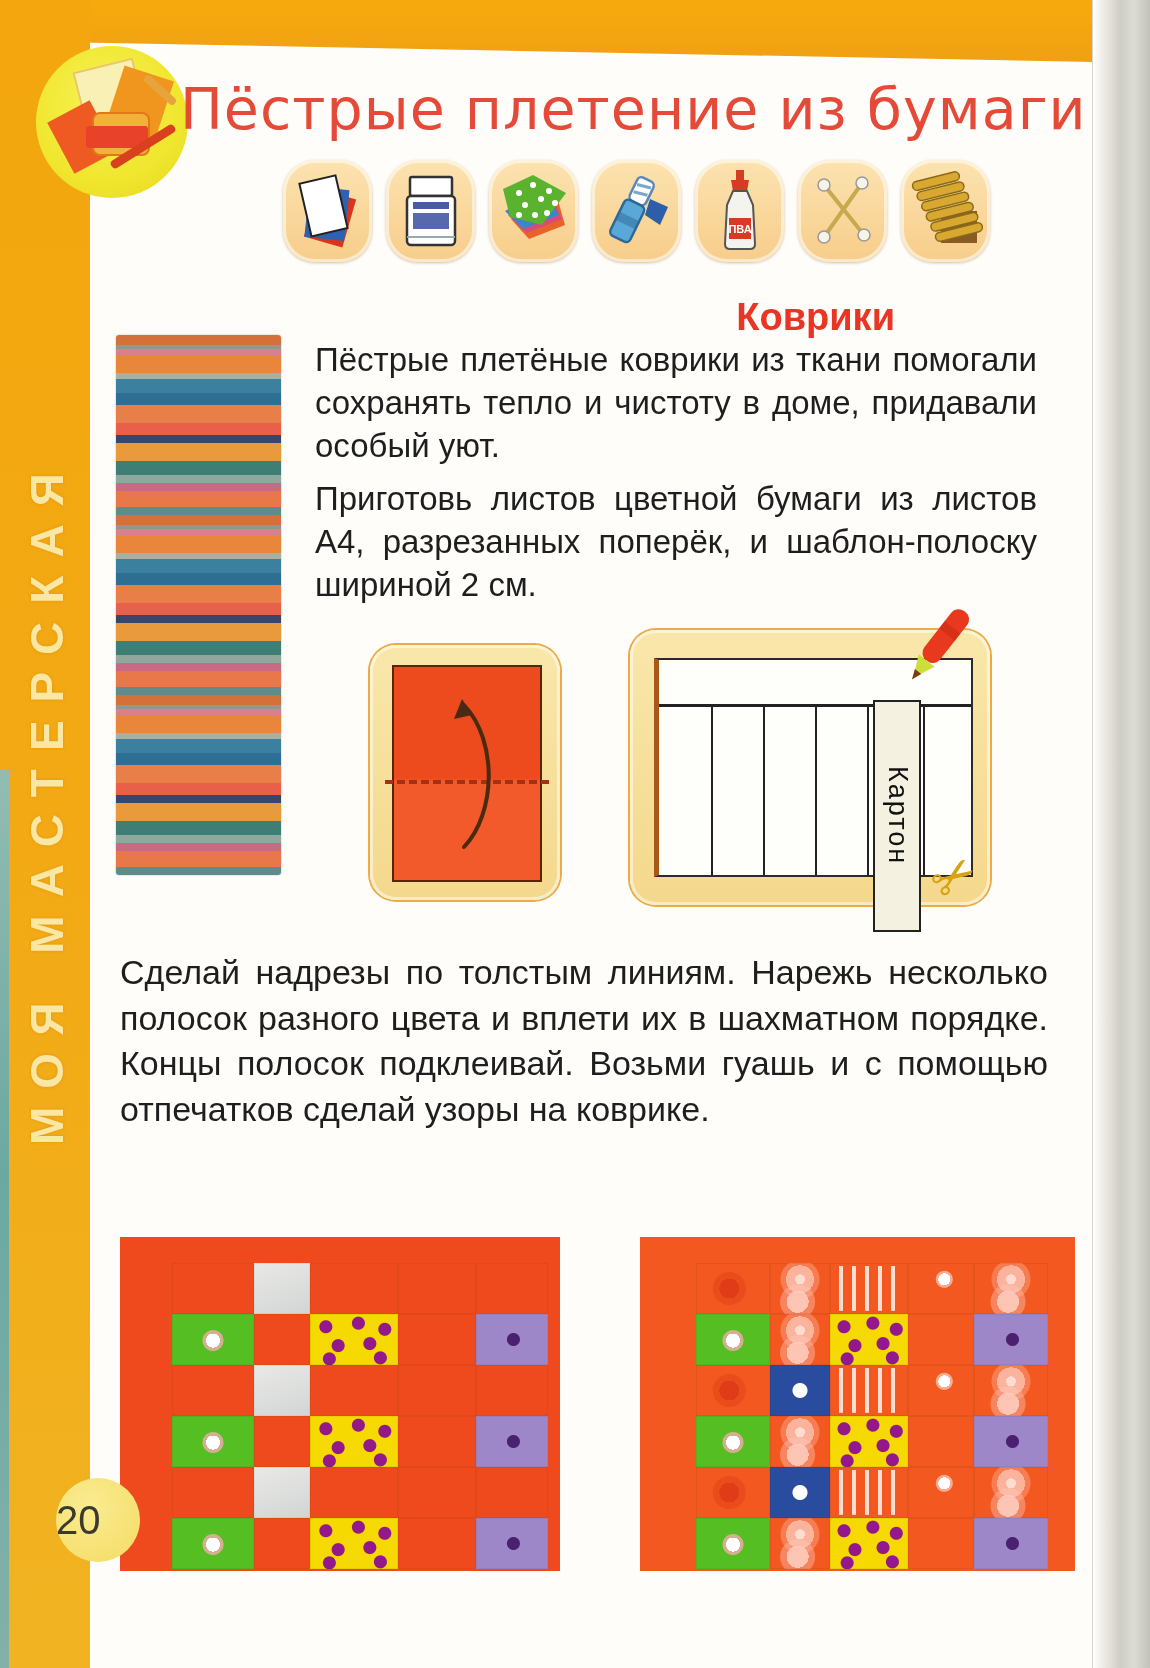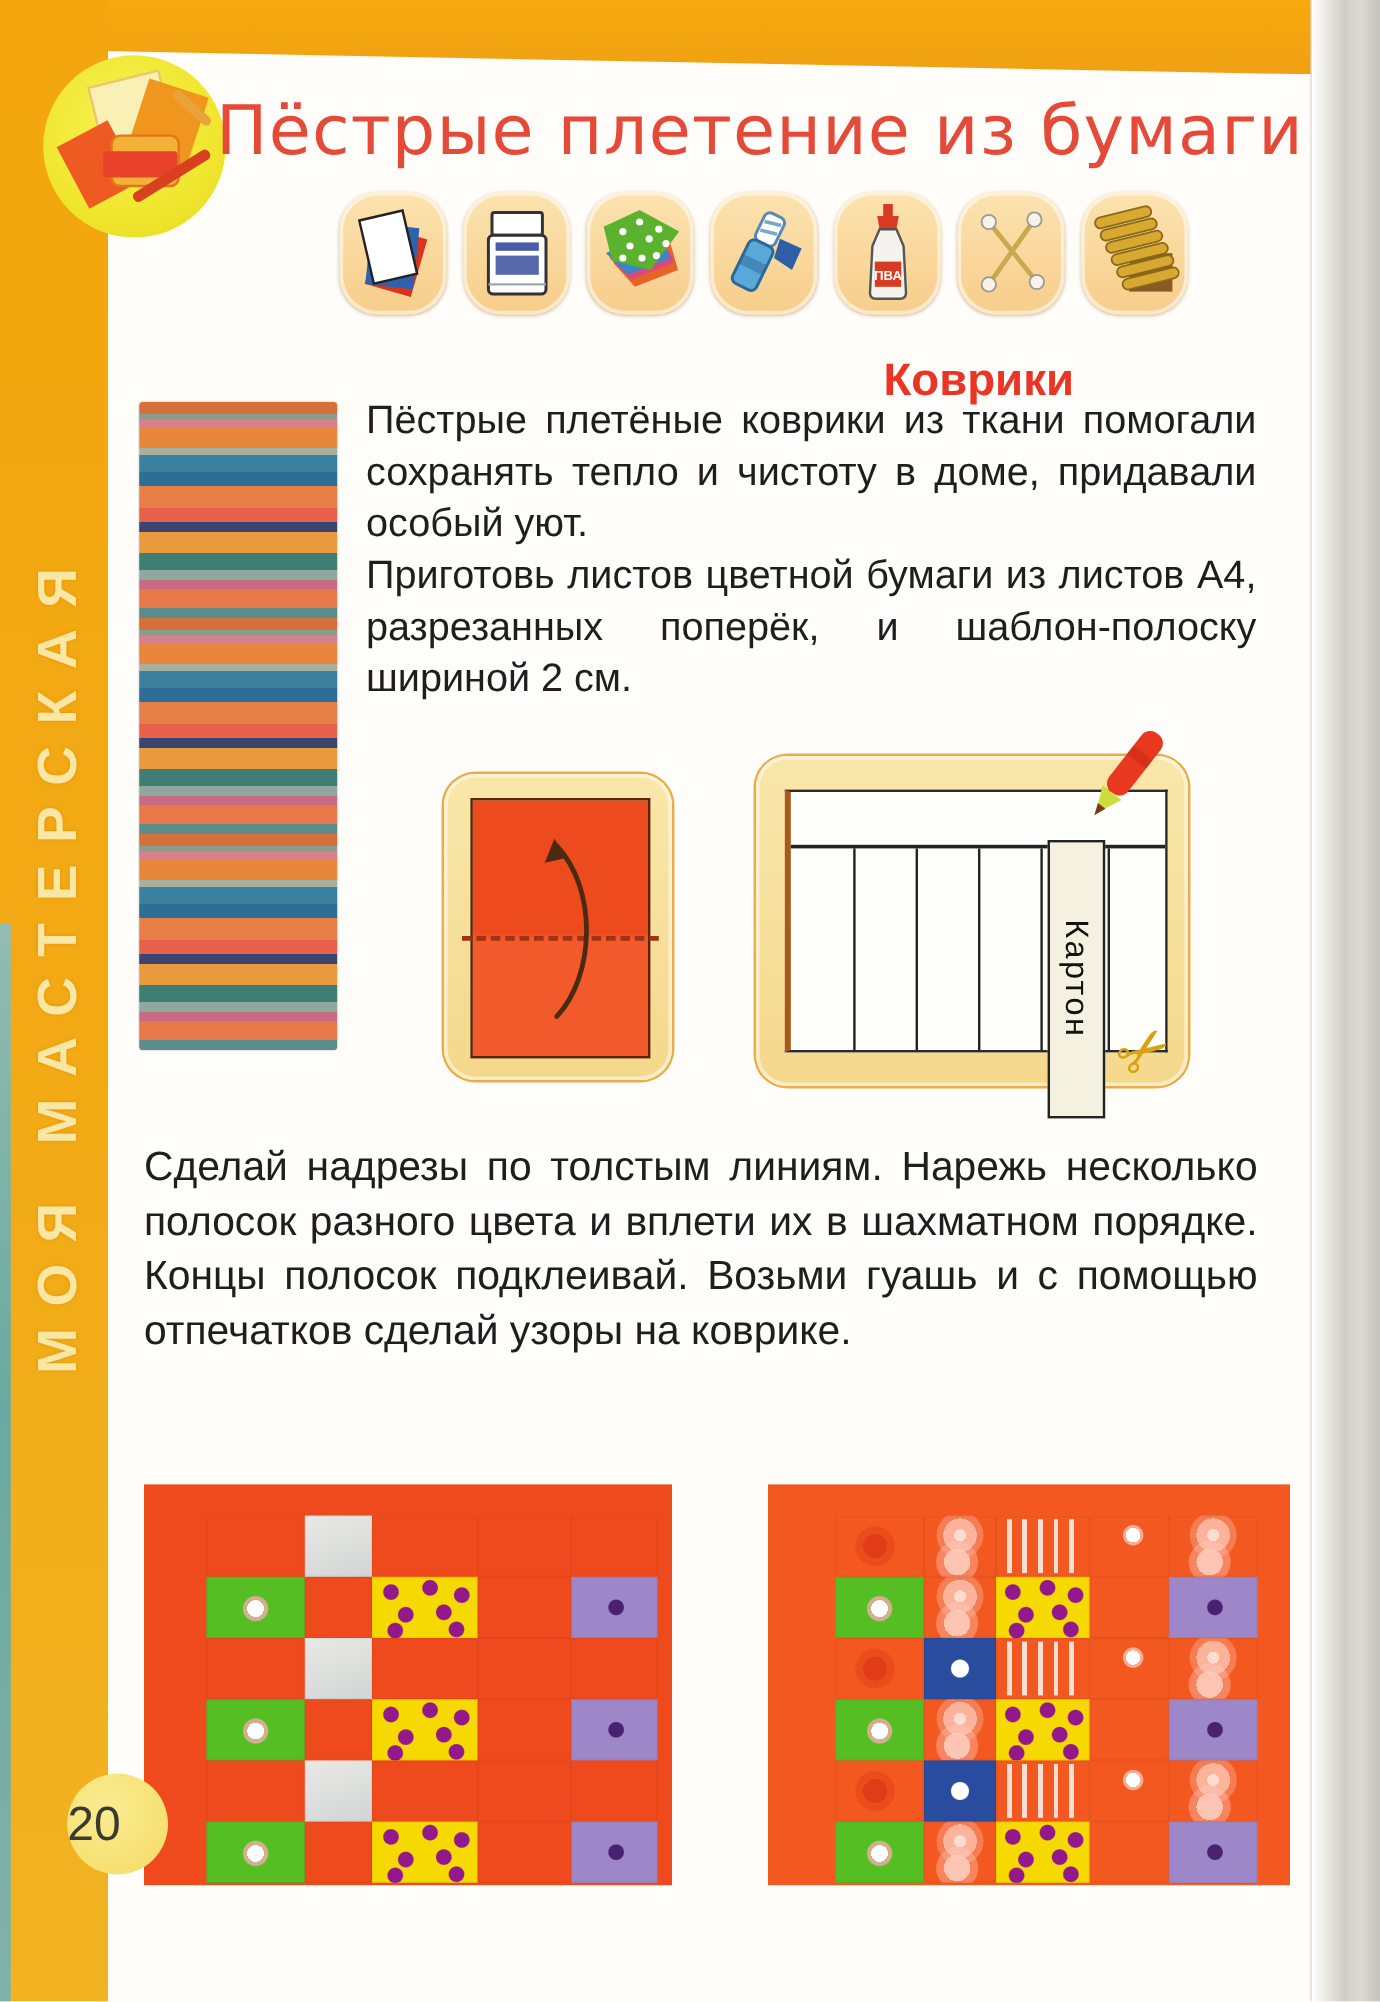--- a/index.html
+++ b/index.html
@@ -61,21 +61,21 @@
   
   .materials-row{position:absolute;left:283px;top:160px;display:flex;gap:14px;}
   .tile{
     width:89px;height:102px;border-radius:32px;
     background:linear-gradient(180deg,#FCE3B0,#F7CD8A);
     box-shadow:inset 0 0 0 3px rgba(255,255,255,.55), 0 1px 3px rgba(150,100,25,.4);
     display:flex;align-items:center;justify-content:center;
   }
   
   .intro-text{position:absolute;left:305px;top:328px;width:742px;font-size:33px;line-height:43px;}
-  .intro-text p{margin:0;text-align:justify;}
+  .intro-text p{margin:10px;text-align:justify;}
   .intro-text p.noj{text-align:left;}
   
   .rug-photo{
     position:absolute;left:116px;top:335px;width:165px;height:540px;border-radius:3px;
     background:repeating-linear-gradient(180deg,
       #D4713A 0 10px,#8C9A8C 10px 14px,#D8808C 14px 21px,#E8873C 21px 38px,
       #A8B0A0 38px 44px,#3C80A0 44px 58px,#2E6E94 58px 70px,#E87E48 70px 88px,
       #E8604A 88px 100px,#38456E 100px 108px,#E89A3C 108px 126px,#3E7E74 126px 140px,
       #8FA89E 140px 148px,#C86A84 148px 156px,#E8784A 156px 172px,#5C8C8C 172px 180px);
     box-shadow:0 0 0 1px rgba(0,0,0,.08);

